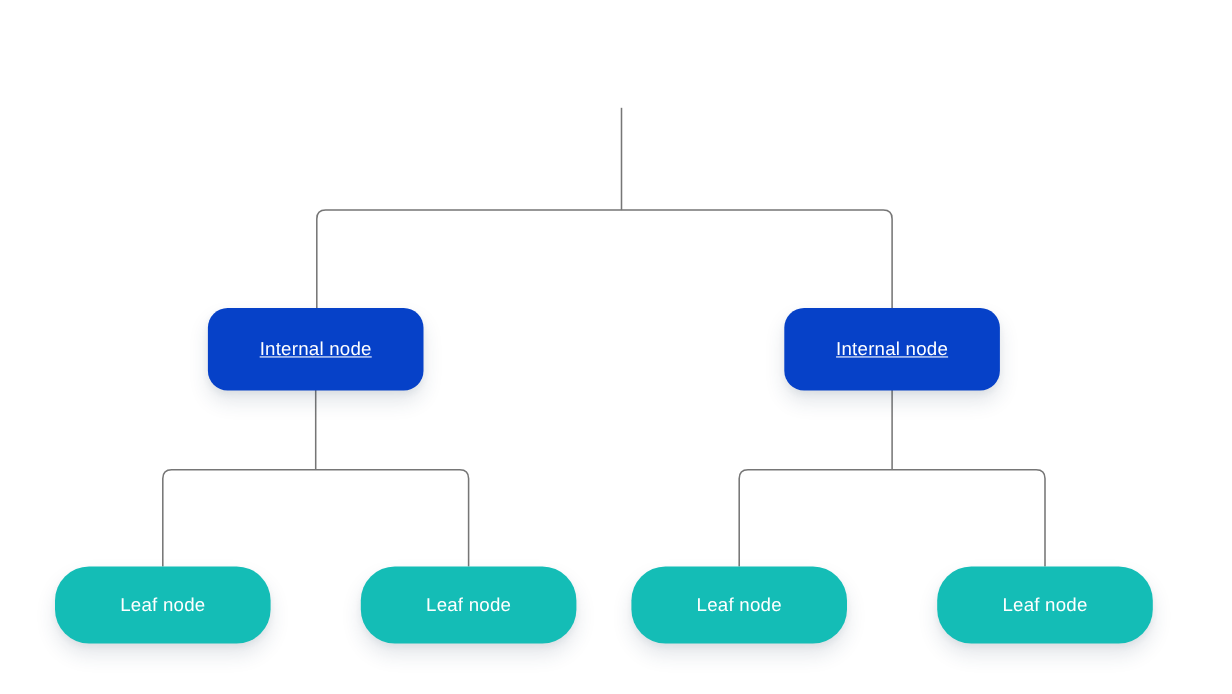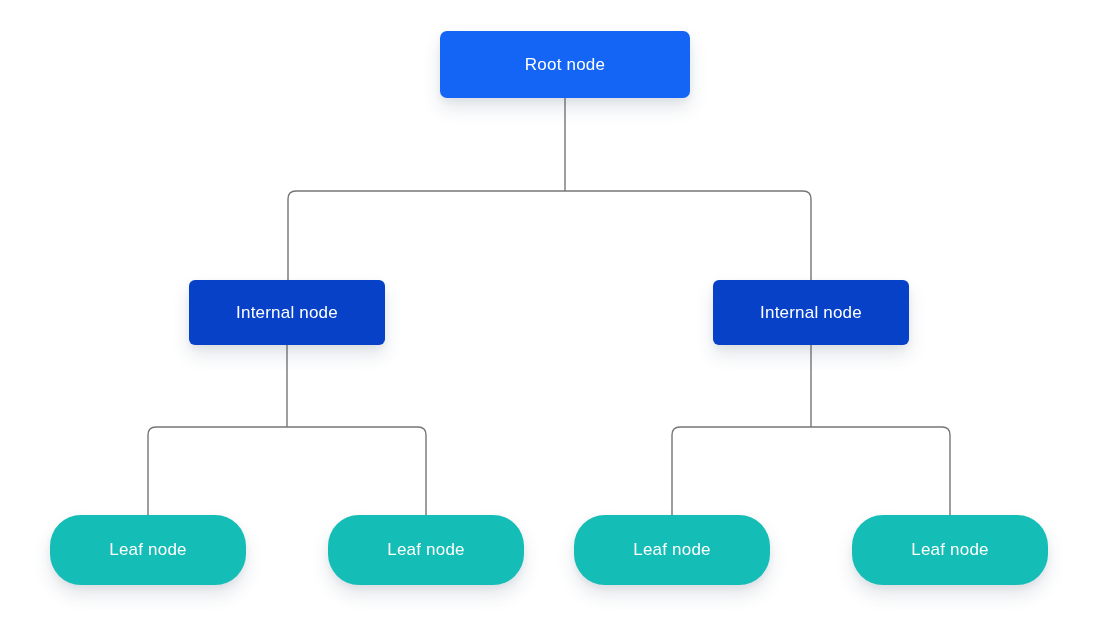--- a/index.html
+++ b/index.html
@@ -37,24 +37,25 @@
     cursor: default;
     box-shadow: 0 10px 18px rgba(40, 60, 90, 0.13), 0 3px 6px rgba(40, 60, 90, 0.06);
   }
   .node.root {
     left: 440px; top: 31px;
     width: 250px; height: 67px;
     background: var(--root-fill, #1464f5);
     border-radius: 7px;
   }
   .node.internal {
-    width: 196px; height: 65px;
+    width: 196px; height: 75px;
     top: 280px;
     background: var(--internal-fill, #0641c8);
-    border-radius: 6px;
+    border-radius: 18px;
+    text-decoration: underline;
   }
   .node.internal.left  { left: 189px; }
   .node.internal.right { left: 713px; }
   .node.leaf {
     width: 196px; height: 70px;
     top: 515px;
     background: var(--leaf-fill, #14bdb6);
     border-radius: 31px;
   }
   .node.leaf.l1 { left: 50px; }
@@ -75,21 +76,20 @@
 
     <path d="M287,343 V427"></path>
 
     <path d="M148,515 V435 Q148,427 156,427 H418 Q426,427 426,435 V515"></path>
 
     <path d="M811,343 V427"></path>
 
     <path d="M672,515 V435 Q672,427 680,427 H942 Q950,427 950,435 V515"></path>
   </svg>
 
-  <div class="node root">Root node</div>
 
   <div class="node internal left">Internal node</div>
 
   <div class="node internal right">Internal node</div>
 
   <div class="node leaf l1">Leaf node</div>
 
   <div class="node leaf l2">Leaf node</div>
 
   <div class="node leaf l3">Leaf node</div>

